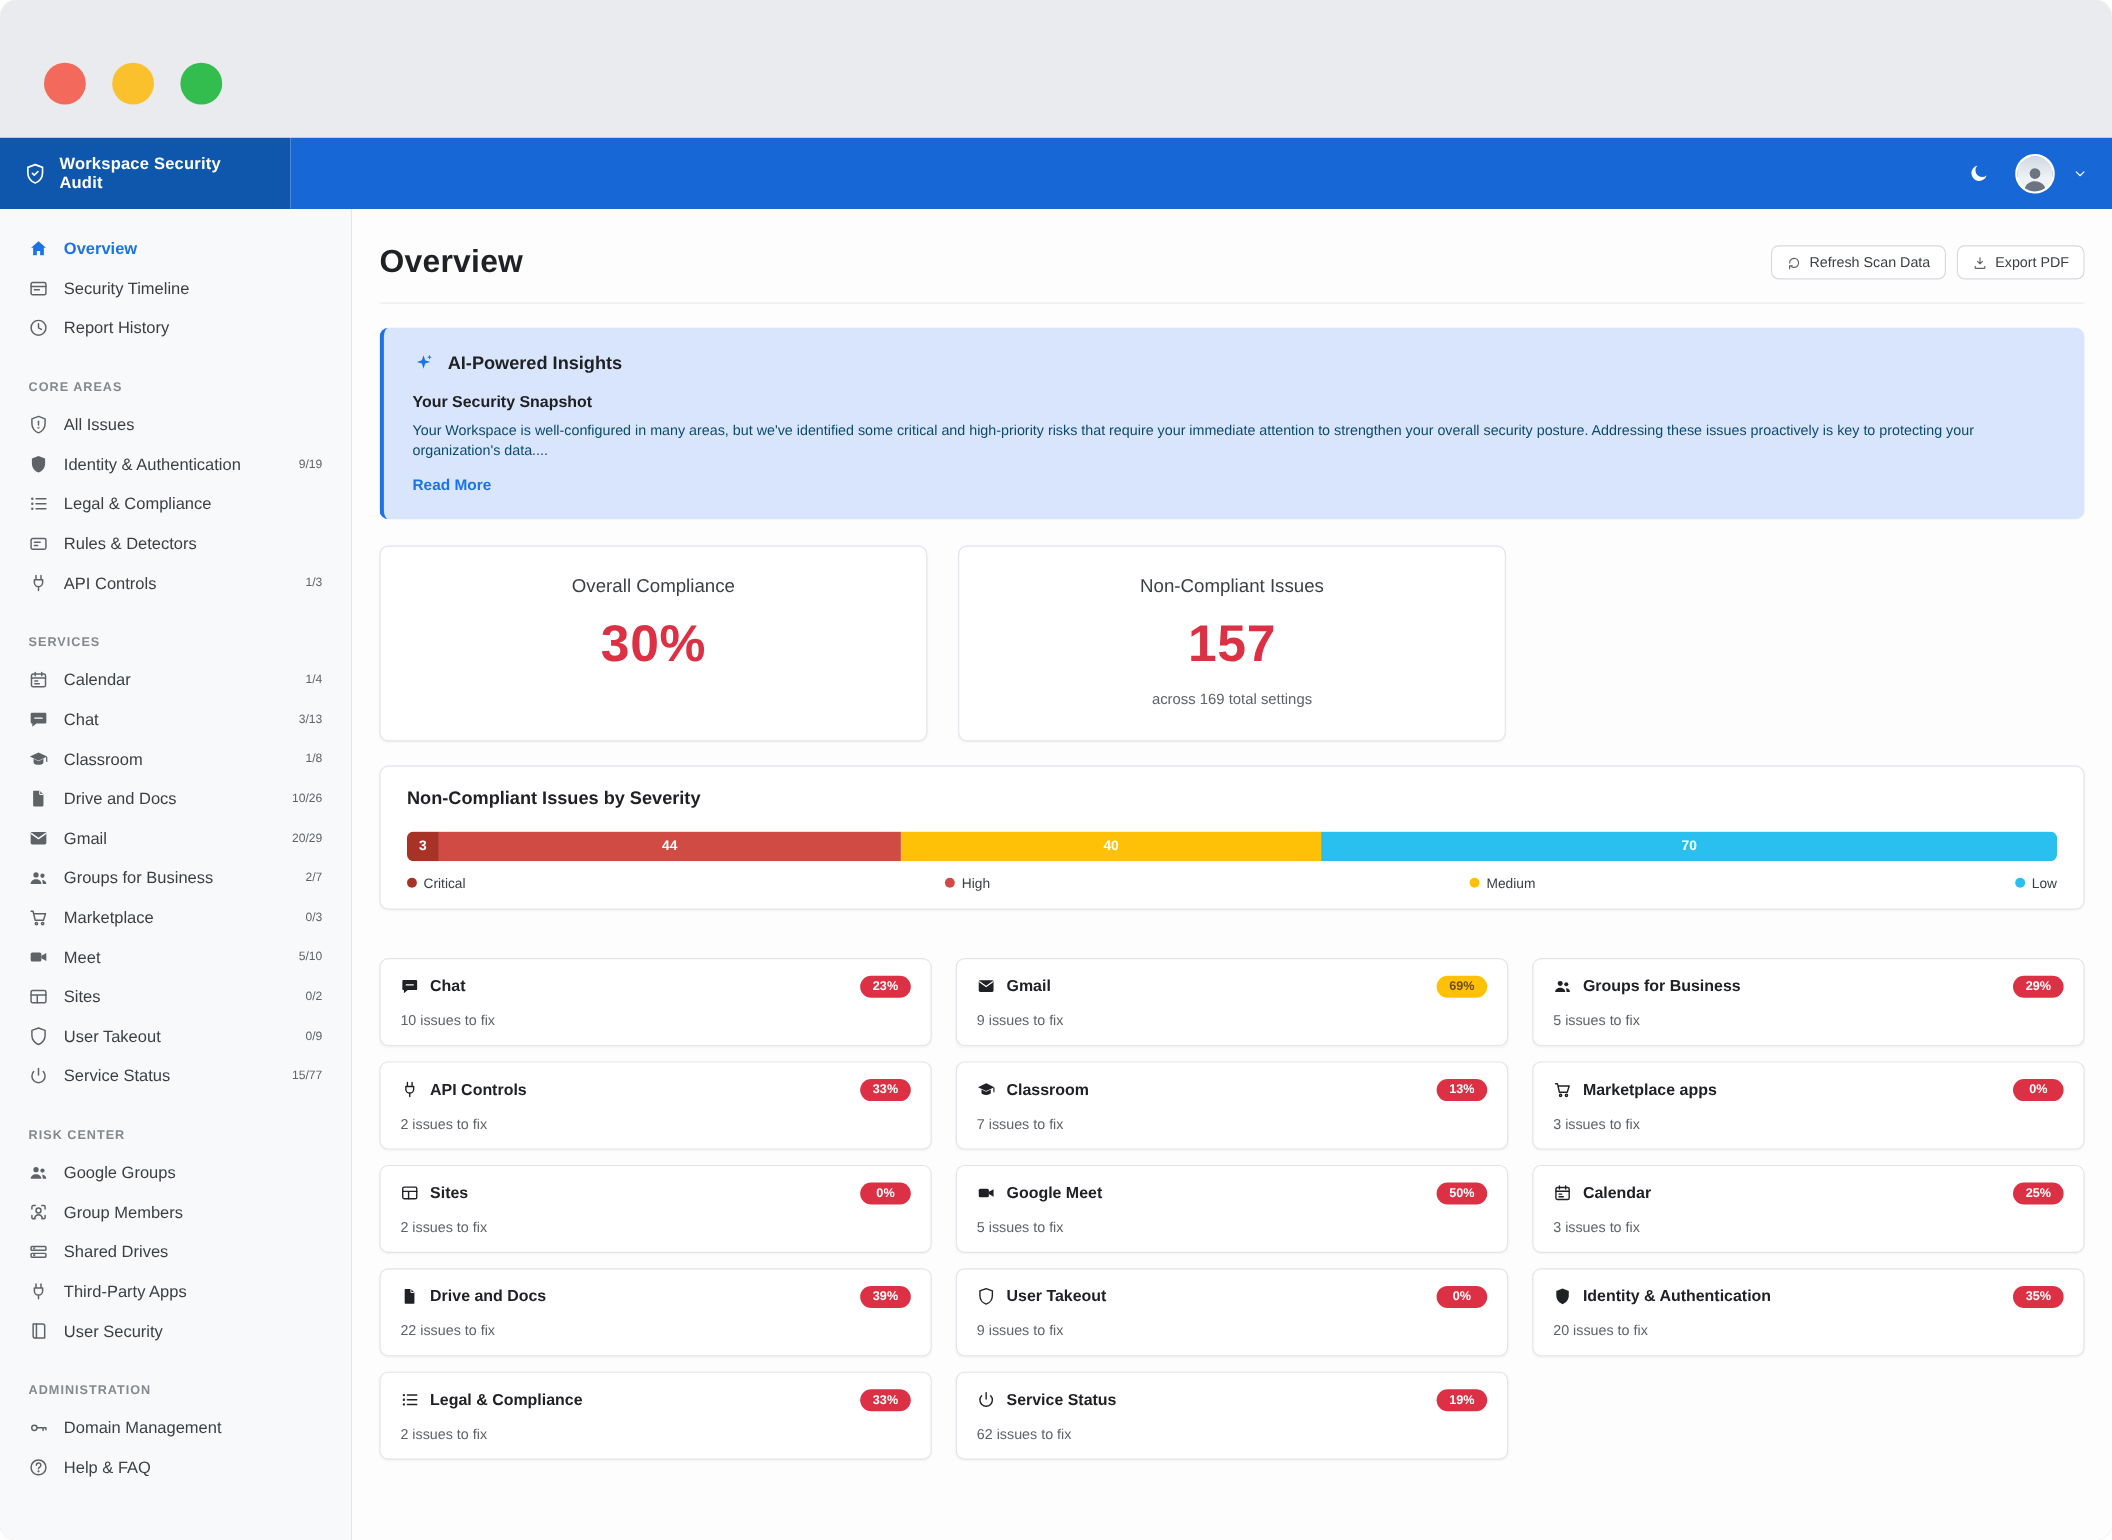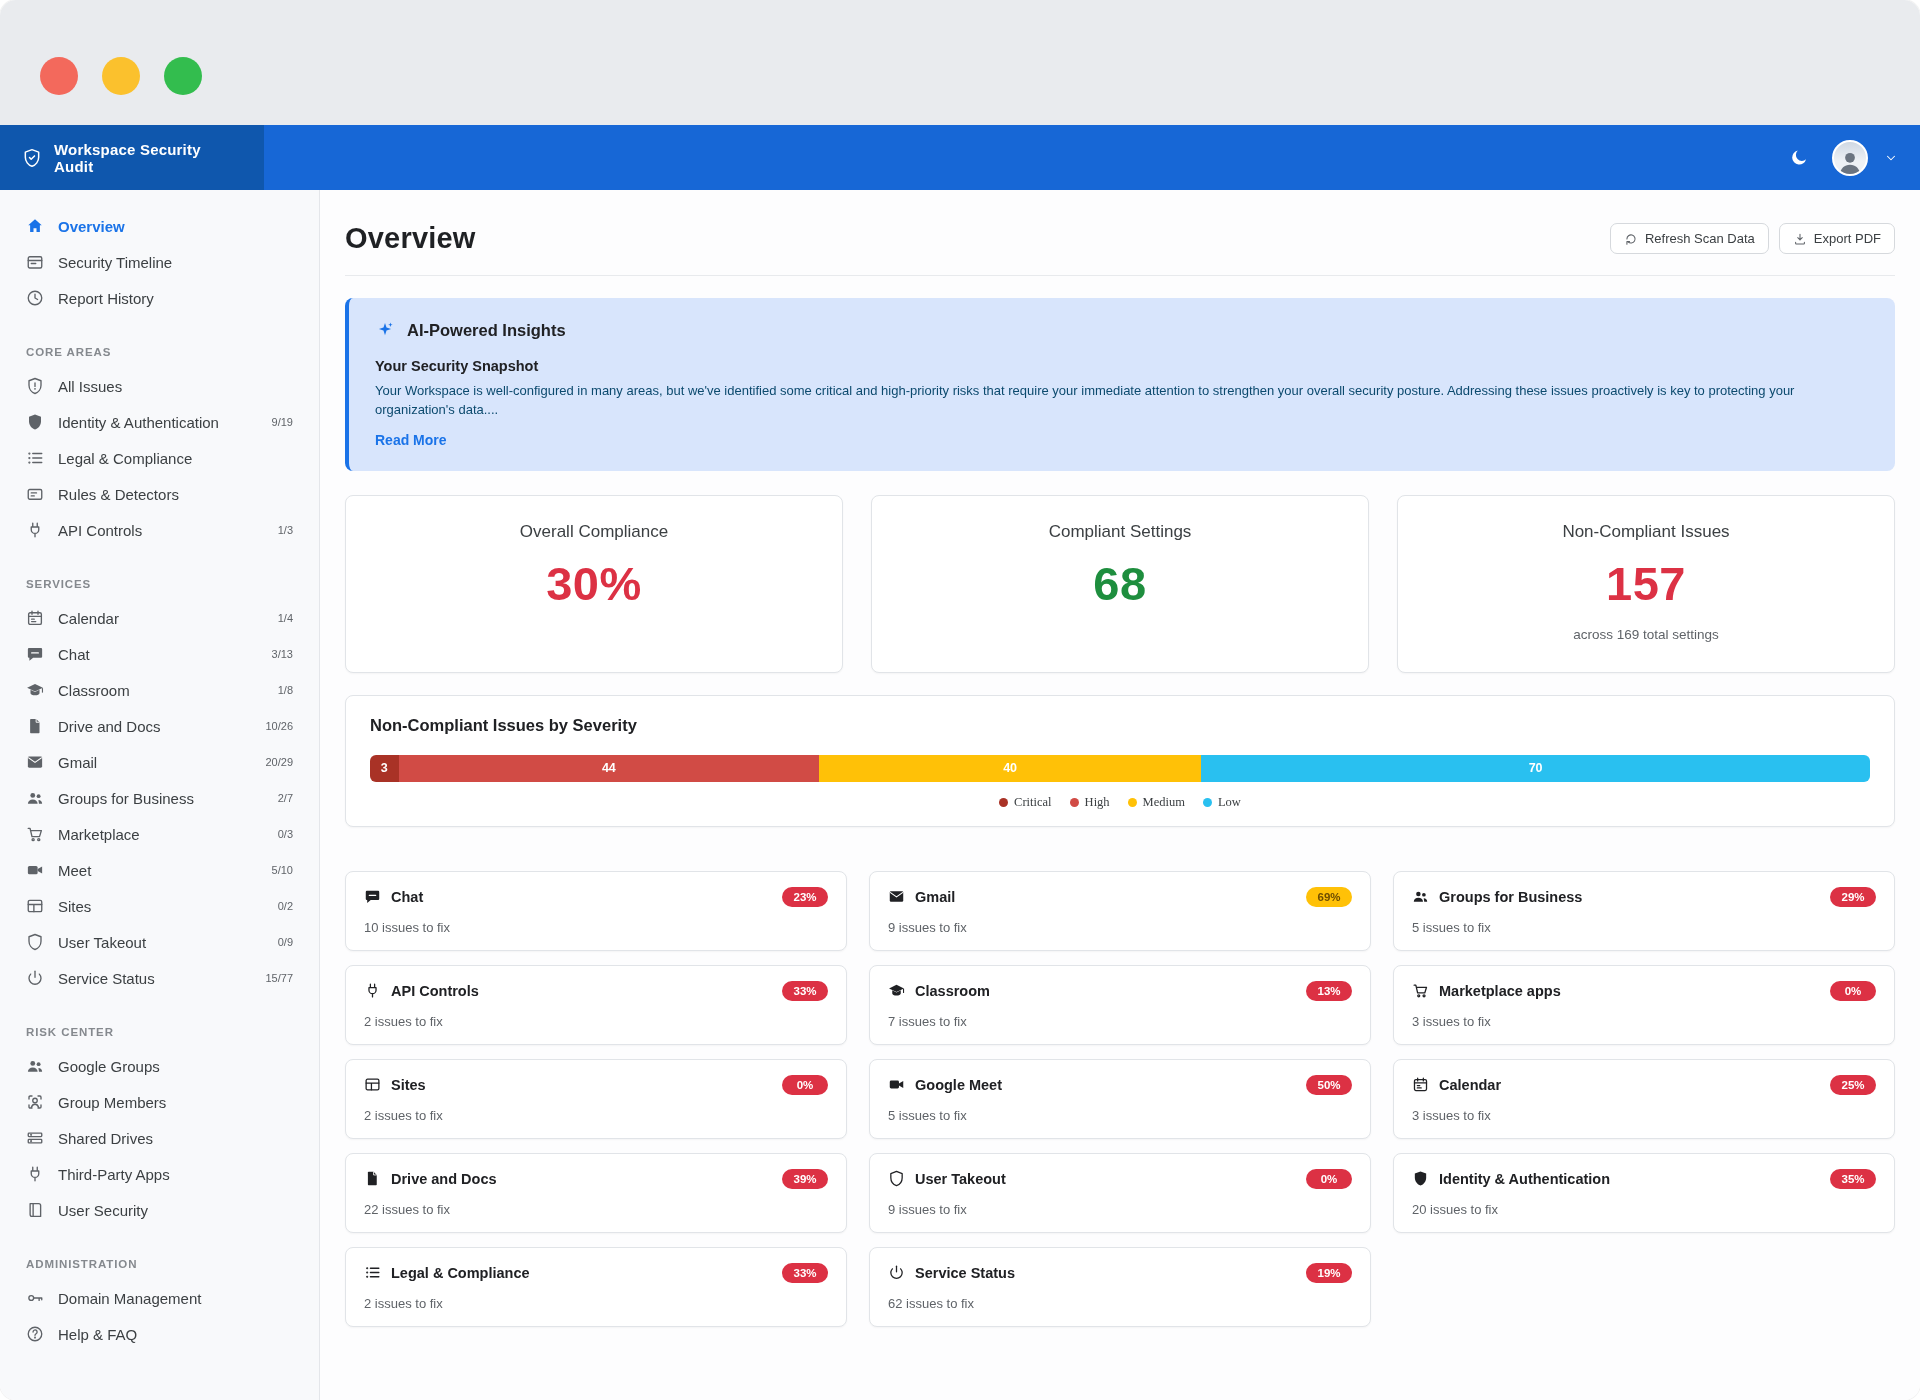--- a/index.html
+++ b/index.html
@@ -59,21 +59,21 @@
   .stats-row { display:grid; grid-template-columns:repeat(3,1fr); gap:28px; margin-top:24px; }
   .stat-card { background:#fff; border:1px solid #E1E4E8; border-radius:8px; box-shadow:0 1px 2px rgba(0,0,0,.04); text-align:center; padding:26px 20px 30px; min-height:160px; }
   .stat-label { font-size:17px; color:#3C4043; }
   .stat-value { font-size:47px; font-weight:bold; margin-top:14px; letter-spacing:.5px; }
   .stat-sub { font-size:13.5px; color:#5F6368; margin-top:16px; }
 
   .severity-card { background:#fff; border:1px solid #E1E4E8; border-radius:8px; box-shadow:0 1px 2px rgba(0,0,0,.04); margin-top:22px; padding:20px 24px 16px; }
   .severity-title { font-size:16.5px; font-weight:bold; color:#202124; }
   .severity-bar { display:flex; height:27px; border-radius:6px; overflow:hidden; margin-top:20px; }
   .severity-seg { display:flex; align-items:center; justify-content:center; color:#fff; font-size:12.5px; font-weight:bold; }
-  .severity-legend { display:flex; justify-content:center; gap:18px; margin-top:13px;font-family:Liberation Serif, serif; }
+  .severity-legend { display:flex; justify-content:space-between; gap:18px; margin-top:13px; }
   .legend-item { display:flex; align-items:center; gap:6px; font-size:12.5px; color:#3C4043; }
   .legend-dot { width:9px; height:9px; border-radius:50%; }
 
   .services-grid { display:grid; grid-template-columns:repeat(3,1fr); gap:14px 22px; margin-top:44px; }
   .service-card { background:#fff; border:1px solid #E1E4E8; border-radius:8px; box-shadow:0 1px 2px rgba(0,0,0,.04); padding:15px 18px; cursor:pointer; }
   .service-head { display:flex; align-items:center; gap:10px; }
   .service-head svg { width:17px; height:17px; color:#202124; flex:none; }
   .service-name { font-size:14.5px; font-weight:bold; color:#202124; flex:1; }
   .service-badge { min-width:46px; text-align:center; padding:4px 10px; border-radius:12px; font-size:11.5px; font-weight:bold; }
   .service-issues { font-size:13px; color:#5F6368; margin-top:13px; }
@@ -433,24 +433,20 @@
           <div class="insights-body">Your Workspace is well-configured in many areas, but we've identified some critical and high-priority risks that require your immediate attention to strengthen your overall security posture. Addressing these issues proactively is key to protecting your organization's data....</div>
           <a class="insights-link">Read More</a>
         </section>
 
         <section class="stats-row">
           <div class="stat-card">
             <div class="stat-label">Overall Compliance</div>
             <div class="stat-value" style="color: rgb(220, 49, 68);">30%</div>
           </div>
           <div class="stat-card">
-            <div class="stat-label">Compliant Settings</div>
-            <div class="stat-value" style="color: rgb(30, 142, 62);">68</div>
-          </div>
-          <div class="stat-card">
             <div class="stat-label">Non-Compliant Issues</div>
             <div class="stat-value" style="color: rgb(220, 49, 68);">157</div>
             <div class="stat-sub">across 169 total settings</div>
           </div>
         </section>
 
         <section class="severity-card">
           <div class="severity-title">Non-Compliant Issues by Severity</div>
           <div class="severity-bar" id="severity-bar">
               <div class="severity-seg" style="width: 1.91083%; background: rgb(169, 50, 38);">3</div>

